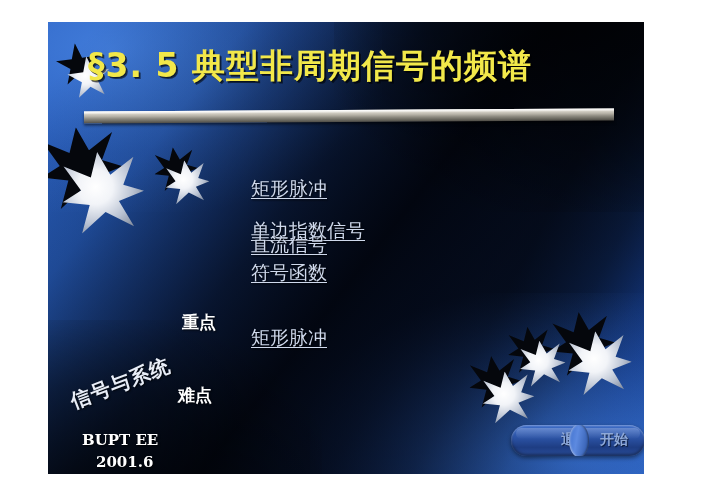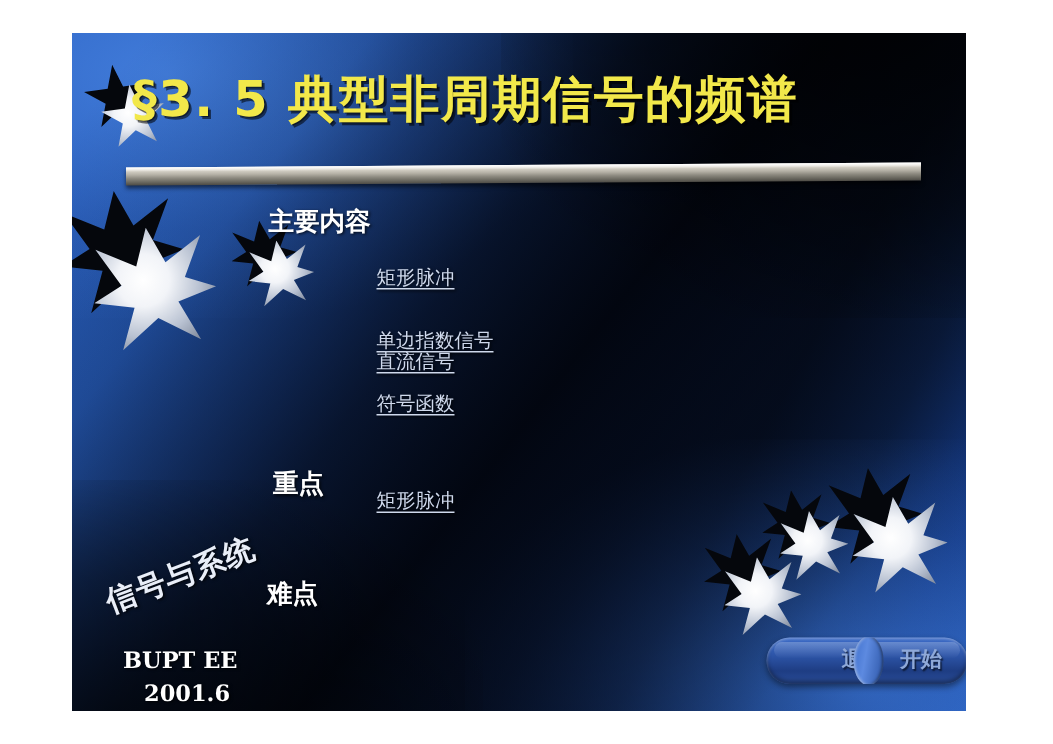--- a/index.html
+++ b/index.html
@@ -105,21 +105,21 @@
   .hdr{
     position:absolute;
     font-family:"DejaVu Sans","Liberation Sans",sans-serif;
     font-size:17px;font-weight:bold;color:#ffffff;
     white-space:nowrap;
     text-shadow:1px 1px 2px rgba(0,0,0,0.75);
   }
   .lnk{
     position:absolute;
     font-family:Liberation Serif, serif;
-    font-size:13px;color:#cfd9ec;
+    font-size:19px;color:#cfd9ec;
     text-decoration:underline;
     text-underline-offset:3px;
     white-space:nowrap;
     cursor:pointer;
     text-shadow:1px 1px 2px rgba(0,0,0,0.8);
   }
   #hdr-main{left:131px;top:114px;}
   #lnk-0{left:203px;top:154px;}
   #lnk-1{left:203px;top:196px;}
   #lnk-2{left:203px;top:210px;}
@@ -247,21 +247,20 @@
 
     <div class="star" style="left:428px;top:342px;width:52px;height:52px;">
       <div class="blk p6"></div>
       <div class="wht p6"></div>
     </div>
 
     <div id="title">§3. 5  典型非周期信号的频谱</div>
 
     <div id="rule"></div>
 
-    <div class="hdr" id="hdr-main">主要内容</div>
 
     <div class="lnk" id="lnk-0">矩形脉冲</div>
     <div class="lnk" id="lnk-1">单边指数信号</div>
     <div class="lnk" id="lnk-2">直流信号</div>
     <div class="lnk" id="lnk-3">符号函数</div>
 
     <div class="hdr" id="hdr-key">重点</div>
     <div class="lnk" id="lnk-key">矩形脉冲</div>
 
     <div class="hdr" id="hdr-hard">难点</div>

